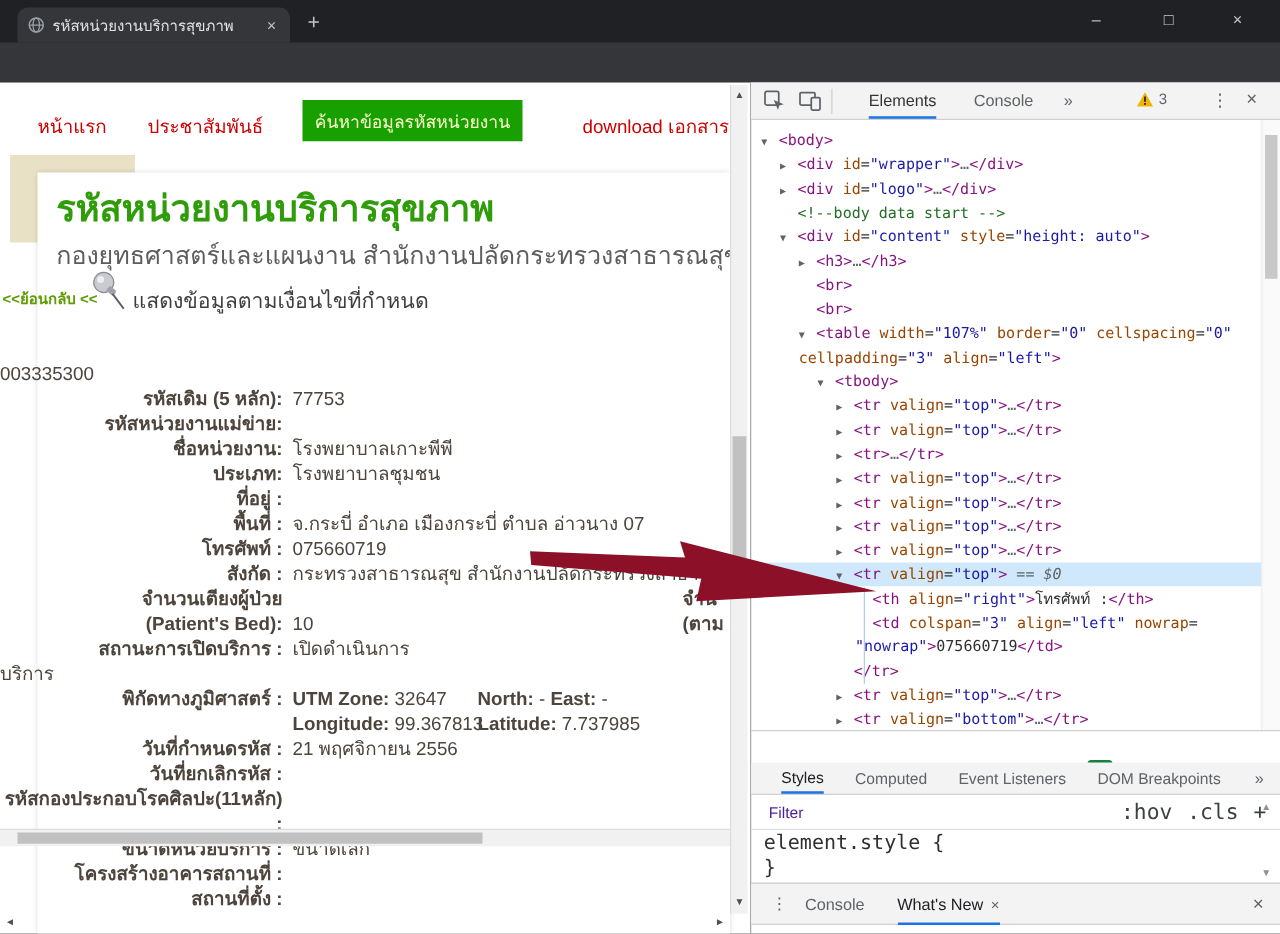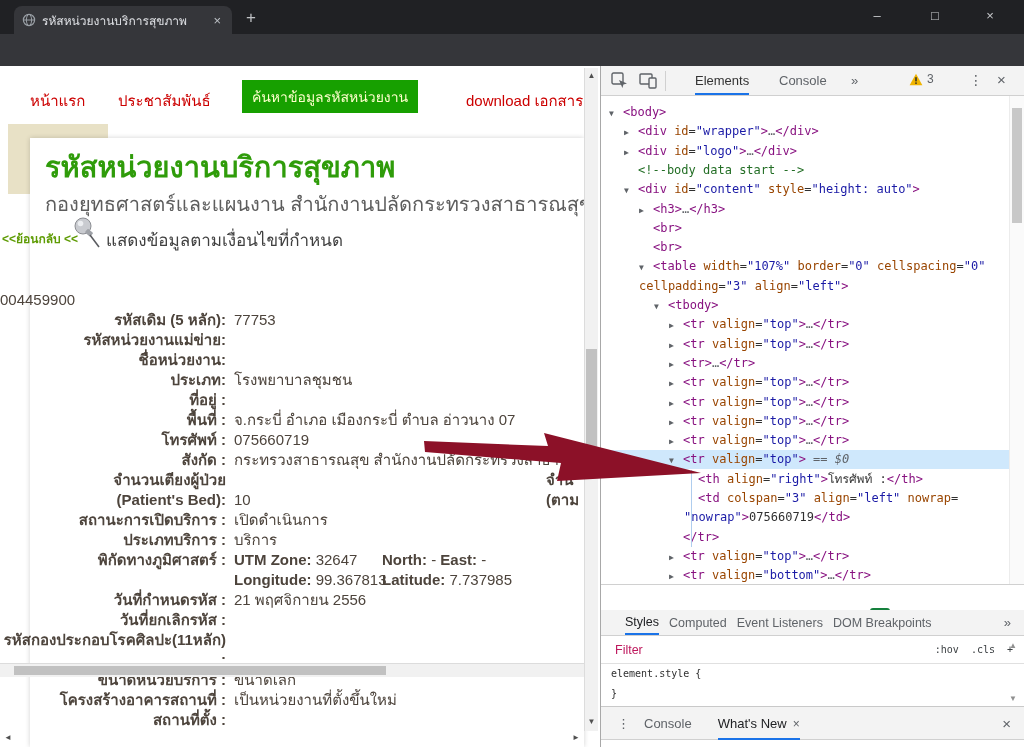--- a/index.html
+++ b/index.html
@@ -89,29 +89,29 @@
 
   #domsb { position:absolute; left:408px; top:30px; width:16px; height:488px; background:#fafafa; border-left:1px solid #ececec; }
   #domthumb { position:absolute; left:411px; top:42px; width:10px; height:115px; background:#c8c8c8; }
 
   #crumbs { position:absolute; left:0; top:518px; width:424px; height:26px; border-top:1px solid #d0d0d0;
             display:flex; align-items:center; gap:15px; padding-left:22px; font-size:12.5px; }
   .crumb { color:#881280;margin-top:36px; } .crumb.dark { color:#202124; }
   .crumb.sel { color:#202124; background:#15803d; border-radius:3px; padding:1px 6px; }
 
   #stytabs { position:absolute; left:0; top:544px; width:424px; height:26px; background:#f3f3f3; border-bottom:1px solid #d0d0d0;
-             display:flex; align-items:center; gap:10px; padding-left:24px; font-size:12.5px; color:#5f6368; }
+             display:flex; align-items:center; gap:25px; padding-left:24px; font-size:12.5px; color:#5f6368; }
   #stytabs .t.on { color:#202124; box-shadow:inset 0 -2px 0 #1a73e8; height:25px; line-height:25px; }
   #stymore { margin-left:auto; margin-right:14px; color:#5f6368; font-size:13px; }
   #filterrow { position:absolute; left:0; top:570px; width:424px; height:28px; border-bottom:1px solid #e0e0e0;
                display:flex; align-items:center; font-size:12.5px; }
-  #filterrow .ph { color:#be185d; margin-left:14px; flex:1; }
-  #filterrow .ctl { color:#3c4043; font-family:"DejaVu Sans Mono",monospace; font-size:10px; margin-right:12px; }
+  #filterrow .ph { color:#4c1d95; margin-left:14px; flex:1; }
+  #filterrow .ctl { color:#3c4043; font-family:"DejaVu Sans Mono",monospace; font-size:17px; margin-right:12px; }
   #stycode { position:absolute; left:0; top:598px; width:424px; height:42px;
-             font-family:"DejaVu Sans Mono",monospace; font-size:10px; color:#303030; line-height:20px; padding-left:10px; }
+             font-family:"DejaVu Sans Mono",monospace; font-size:16px; color:#303030; line-height:20px; padding-left:10px; }
   .minisb { position:absolute; left:404px; width:16px; color:#909090; font-size:8px; text-align:center; }
 
   #drawer { position:absolute; left:0; top:640px; width:424px; height:34px; background:#f3f3f3;
             border-top:1px solid #c9c9c9; border-bottom:1px solid #d0d0d0; display:flex; align-items:center; font-size:13px; }
   #drkebab { color:#5f6368; margin:0 14px 0 16px; }
   .drtab { color:#5f6368; margin-right:26px; height:33px; line-height:33px; }
   .drtab.on { color:#202124; box-shadow:inset 0 -2px 0 #1a73e8; }
   .drtab .x { color:#5f6368; font-size:12px; margin-left:6px; }
   #drclose { margin-left:auto; margin-right:14px; color:#5f6368; font-size:15px; }
 
@@ -187,32 +187,33 @@
     <svg width="32" height="34" viewBox="0 0 32 34">
         <circle cx="13" cy="10" r="8" fill="#c9cbd0" stroke="#8b8d92" stroke-width="1"></circle>
         <circle cx="10.5" cy="7.5" r="2.8" fill="#eceef1"></circle>
         <rect x="16" y="14" width="7" height="5" rx="1" transform="rotate(40 19 16)" fill="#9fa2a8"></rect>
         <line x1="20" y1="19" x2="29" y2="31" stroke="#5a5c60" stroke-width="1.6"></line>
       </svg>
   </div>
   <div id="note" class="abs">แสดงข้อมูลตามเงื่อนไขที่กำหนด</div>
   <div id="fields" class="abs">
       <div class="frow">
-        <div class="fvalue">004459900</div>
+        <div class="fvalue">003335300</div>
       </div>
       <div class="frow">
         <div class="flabel">รหัสเดิม (5 หลัก):</div>
         <div class="fvalue">77753</div>
       </div>
       <div class="frow">
         <div class="flabel">รหัสหน่วยงานแม่ข่าย:</div>
         <div class="fvalue"></div>
       </div>
       <div class="frow">
         <div class="flabel">ชื่อหน่วยงาน:</div>
+        <div class="fvalue">โรงพยาบาลเกาะพีพี</div>
       </div>
       <div class="frow">
         <div class="flabel">ประเภท:</div>
         <div class="fvalue">โรงพยาบาลชุมชน</div>
       </div>
       <div class="frow">
         <div class="flabel">ที่อยู่ :</div>
         <div class="fvalue"></div>
       </div>
       <div class="frow">
@@ -230,21 +231,20 @@
       <div class="frow">
         <div class="flabel">จำนวนเตียงผู้ป่วย
 (Patient's Bed):</div>
         <div class="fvalue end">10</div>
       </div>
       <div class="frow">
         <div class="flabel">สถานะการเปิดบริการ :</div>
         <div class="fvalue">เปิดดำเนินการ</div>
       </div>
       <div class="frow">
-        <div class="flabel">ประเภทบริการ :</div>
         <div class="fvalue">บริการ</div>
       </div>
       <div class="frow">
         <div class="flabel">พิกัดทางภูมิศาสตร์ :</div>
         <div class="fvalue">
           <div class="geo">
             <div><b>UTM Zone:</b>  32647</div>
             <div><b>North:</b>  - <b>East:</b>  -</div>
             <div><b>Longitude:</b> 99.367813</div>
             <div><b>Latitude:</b> 7.737985</div>
@@ -262,21 +262,20 @@
       <div class="frow">
         <div class="flabel">รหัสกองประกอบโรคศิลปะ(11หลัก) :</div>
         <div class="fvalue"></div>
       </div>
       <div class="frow">
         <div class="flabel">ขนาดหน่วยบริการ :</div>
         <div class="fvalue">ขนาดเล็ก</div>
       </div>
       <div class="frow">
         <div class="flabel">โครงสร้างอาคารสถานที่ :</div>
-        <div class="fvalue">เป็นหน่วยงานที่ตั้งขึ้นใหม่</div>
       </div>
       <div class="frow">
         <div class="flabel">สถานที่ตั้ง :</div>
         <div class="fvalue"></div>
       </div>
     </div>
   <div id="clipcol" class="abs">จำน
 (ตาม</div>
 </div>
 

